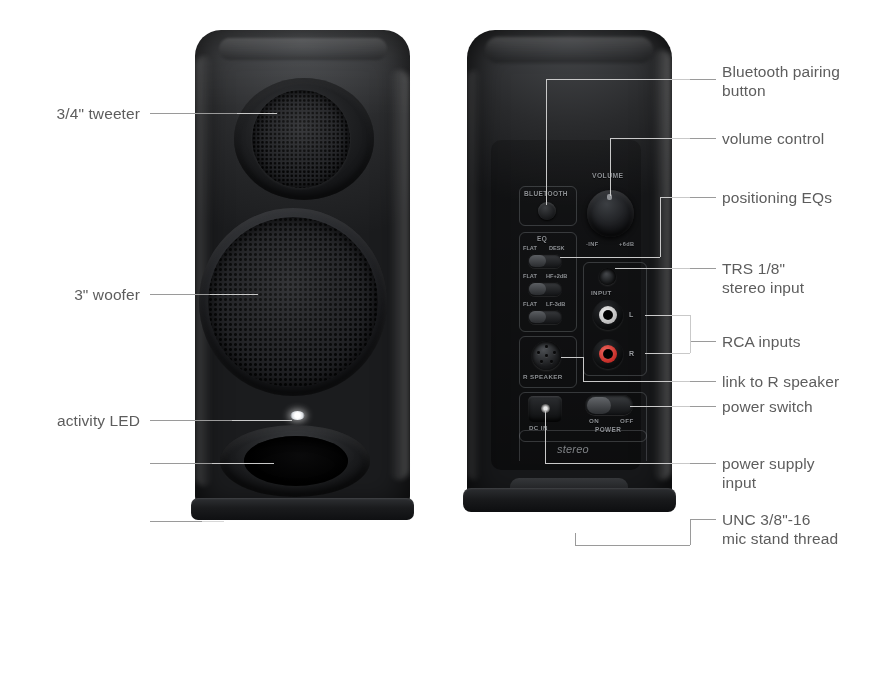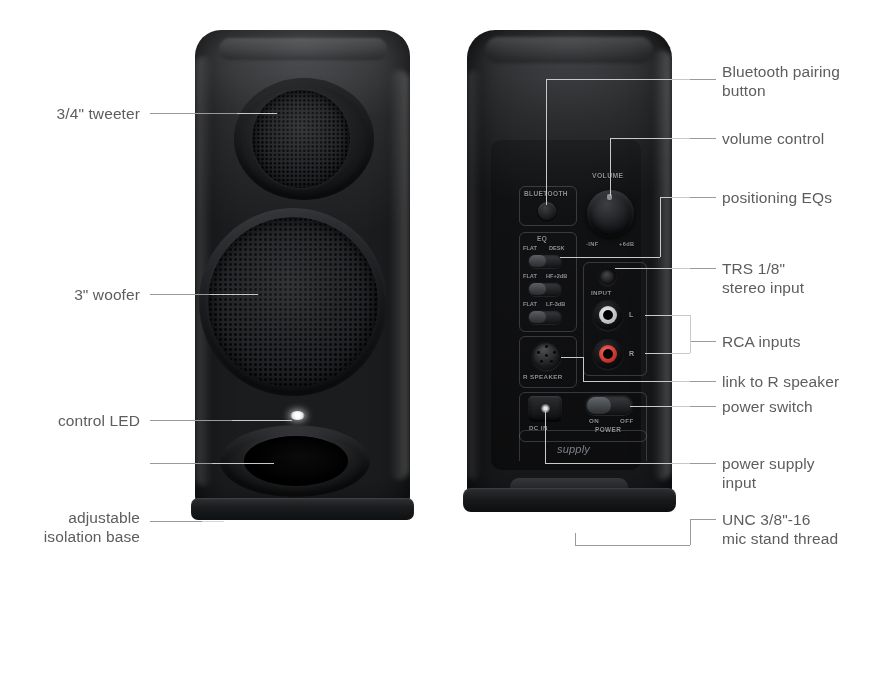--- a/index.html
+++ b/index.html
@@ -322,39 +322,37 @@
   <div id="dc-pin"></div>
   <div class="ctl-txt" id="dc-label">DC IN</div>
   <div id="pwr-sw">
       <i></i>
     </div>
   <div class="ctl-txt" id="pwr-on">ON</div>
   <div class="ctl-txt" id="pwr-off">OFF</div>
   <div class="ctl-txt" id="pwr-label">POWER</div>
 
   <div id="iloud-frame"></div>
-  <div id="iloud">supply</div>
+  <div id="iloud">stereo</div>
 
   <div class="label left" style="left:0;top:104px;width:140px;">3/4" tweeter</div>
   <div class="lead h" style="left:150px;top:113px;width:87px;"></div>
   <div class="lead h wht" style="left:237px;top:113px;width:40px;"></div>
 
   <div class="label left" style="left:0;top:285px;width:140px;">3" woofer</div>
   <div class="lead h" style="left:150px;top:294px;width:60px;"></div>
   <div class="lead h wht" style="left:210px;top:294px;width:48px;"></div>
 
-  <div class="label left" style="left:0;top:411px;width:140px;">control LED</div>
+  <div class="label left" style="left:0;top:411px;width:140px;">activity LED</div>
   <div class="lead h" style="left:150px;top:420px;width:82px;"></div>
   <div class="lead h wht" style="left:232px;top:420px;width:60px;"></div>
 
   <div class="lead h" style="left:150px;top:463px;width:62px;"></div>
   <div class="lead h wht" style="left:212px;top:463px;width:62px;"></div>
 
-  <div class="label left" style="left:0;top:508px;width:140px;">adjustable
-isolation base</div>
   <div class="lead h" style="left:150px;top:521px;width:52px;"></div>
   <div class="lead h wht2" style="left:202px;top:521px;width:22px;"></div>
 
   <div class="label right" style="left:722px;top:62px;width:160px;">Bluetooth pairing
 button</div>
   <div class="lead h" style="left:690px;top:79px;width:26px;"></div>
   <div class="lead h wht" style="left:546px;top:79px;width:144px;"></div>
   <div class="lead v wht" style="left:546px;top:79px;height:126px;"></div>
 
   <div class="label right" style="left:722px;top:129px;width:160px;">volume control</div>

